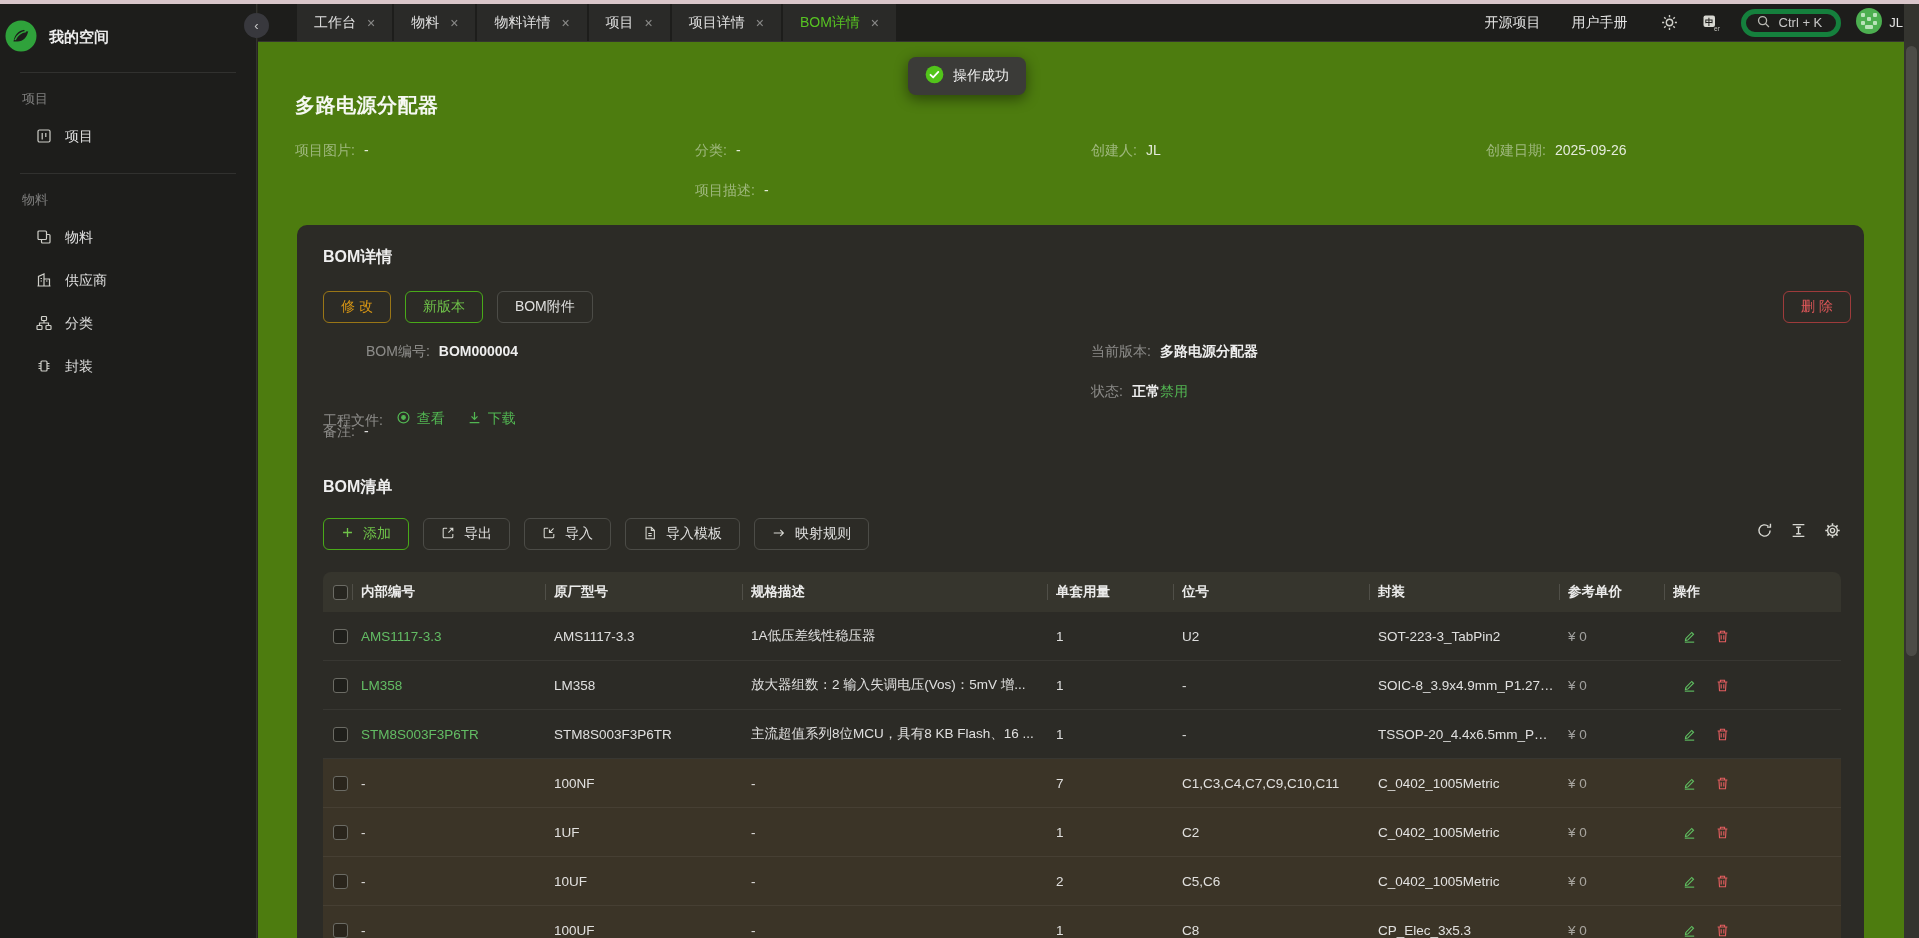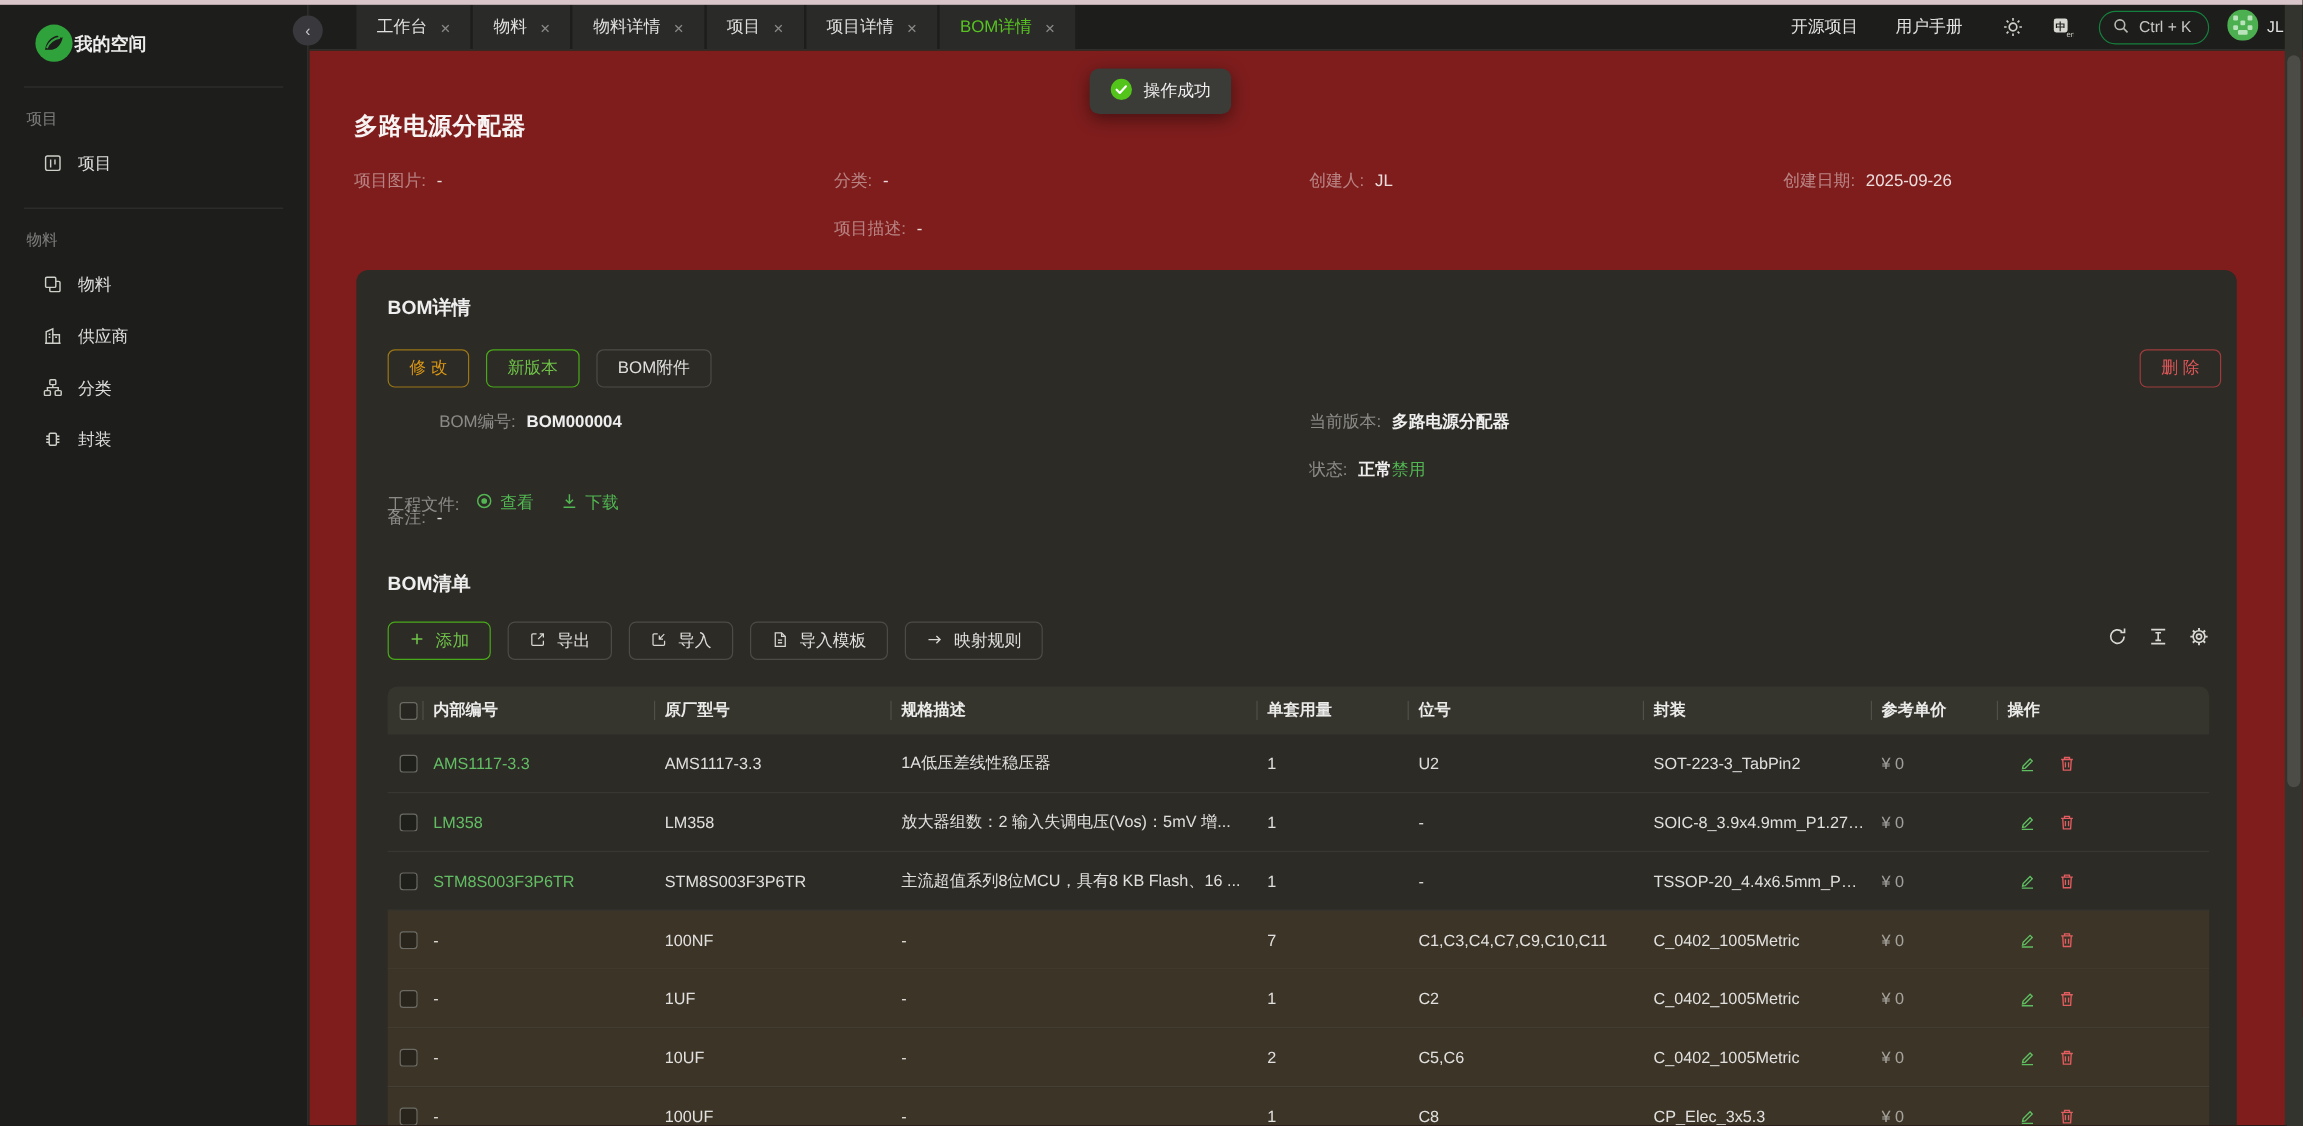--- a/index.html
+++ b/index.html
@@ -5,44 +5,44 @@
   * { box-sizing: border-box; margin: 0; padding: 0; }
   html,body { background:#141414; }
   body { font-family: "Liberation Sans", "DejaVu Sans", sans-serif; }
   #app { position:relative; width:1919px; height:938px; background:#272620; color:rgba(255,255,255,.88); overflow:hidden; font-size:14px; }
 
   
   .top-strip { position:absolute; left:0; top:0; width:100%; height:4px; background:#d9c6ca; z-index:60; }
 
   
   .sidebar { position:absolute; left:0; top:4px; width:257px; bottom:0; background:#1d1d1b; border-right:1px solid #32322f; z-index:5; }
-  .logo-row { display:flex; align-items:center; padding:15px 0 0 28px; }
+  .logo-row { display:flex; align-items:center; gap:11px; padding:15px 0 0 4px; }
   .workspace-name { font-size:15px; font-weight:700; color:rgba(255,255,255,.92); }
   .side-divider { height:1px; background:rgba(255,255,255,.09); margin:16px 20px 0 20px; }
   .group-label { padding:17px 0 6px 22px; color:rgba(255,255,255,.42); font-size:13px; }
   .side-item { display:flex; align-items:center; gap:13px; height:40px; padding-left:36px; font-size:14px; color:rgba(255,255,255,.85); cursor:pointer; margin-top:3px; border-radius:6px; }
   .side-item svg { flex:0 0 auto; }
 
   .collapse-btn { position:absolute; left:244px; top:13px; width:25px; height:25px; border-radius:50%; background:#38383d; color:#c8c8c8; display:flex; align-items:center; justify-content:center; font-size:13px; z-index:20; cursor:pointer; }
 
   
   .header { position:absolute; left:258px; right:0; top:4px; height:38px; background:#1d1d1b; border-bottom:1px solid #34342f; display:flex; align-items:stretch; z-index:10; }
   .tabs { display:flex; margin-left:39px; }
   .tab { display:flex; align-items:center; gap:11px; padding:0 17px; margin-right:2px; background:#2a2a28; font-size:14px; color:rgba(255,255,255,.85); cursor:pointer; }
   .tab-close { color:rgba(255,255,255,.45); font-size:14px; line-height:1; cursor:pointer; }
   .tab.active .tab-label { color:#57c322; }
   .header-right { margin-left:auto; display:flex; align-items:center; padding-right:16px; }
   .hdr-link { font-size:14px; color:rgba(255,255,255,.88); cursor:pointer; margin-right:31px; }
   .hdr-icon { display:flex; align-items:center; justify-content:center; width:22px; height:22px; cursor:pointer; margin-right:19px; }
-  .search-pill { display:flex; align-items:center; gap:8px; height:28px; padding:0 14px 0 10px; border:1px solid #15803d; border-radius:14px; color:rgba(255,255,255,.75); font-size:13px; cursor:pointer; margin-right:15px; }
+  .search-pill { display:flex; align-items:center; gap:8px; height:28px; padding:0 14px 0 10px; border:5px solid #15803d; border-radius:14px; color:rgba(255,255,255,.75); font-size:13px; cursor:pointer; margin-right:15px; }
   .avatar-wrap { display:flex; align-items:center; gap:7px; cursor:pointer; }
   .avatar-name { font-size:13px; color:rgba(255,255,255,.88); }
 
   
-  .content { position:absolute; left:258px; top:42px; right:0; bottom:0; background:#7f1d1d; overflow:hidden; }
+  .content { position:absolute; left:258px; top:42px; right:0; bottom:0; background:#4d7c0f; overflow:hidden; }
   .proj-title { position:absolute; left:37px; top:50px; font-size:20px; font-weight:700; color:rgba(255,255,255,.95); letter-spacing:.5px; }
   .field { position:absolute; font-size:14px; white-space:nowrap; }
   .field .lbl { color:rgba(255,255,255,.45); margin-right:9px; }
   .field .val { color:rgba(255,255,255,.85); }
 
   
   .card { position:absolute; left:39px; top:183px; width:1567px; height:790px; background:#2c2b26; border-radius:10px; }
   .card-title { position:absolute; left:26px; font-size:16px; font-weight:700; color:rgba(255,255,255,.92); }
   .btn { display:inline-flex; align-items:center; justify-content:center; gap:9px; height:32px; padding:0 17px; border-radius:6px; border:1px solid #4c4c47; background:transparent; font-size:14px; color:rgba(255,255,255,.85); cursor:pointer; font-family:inherit; white-space:nowrap; }
   .btn svg { flex:0 0 auto; }

